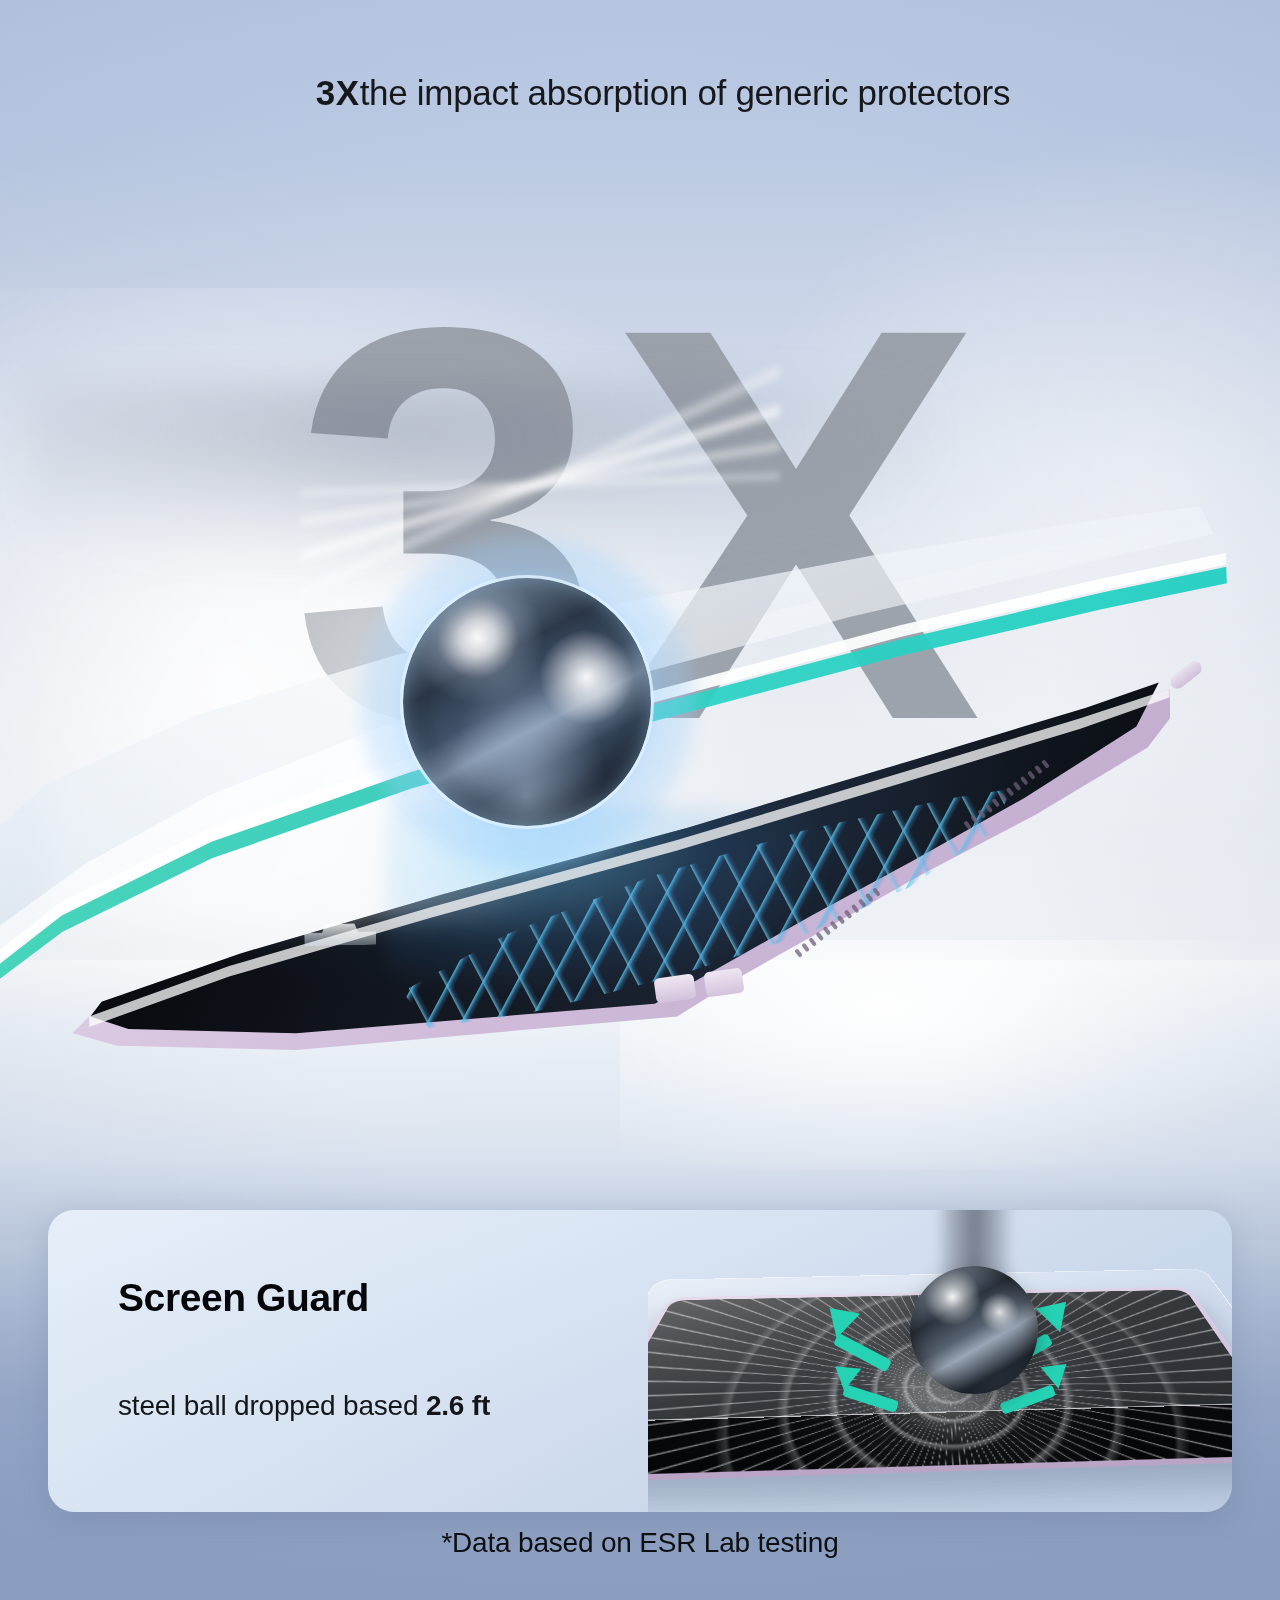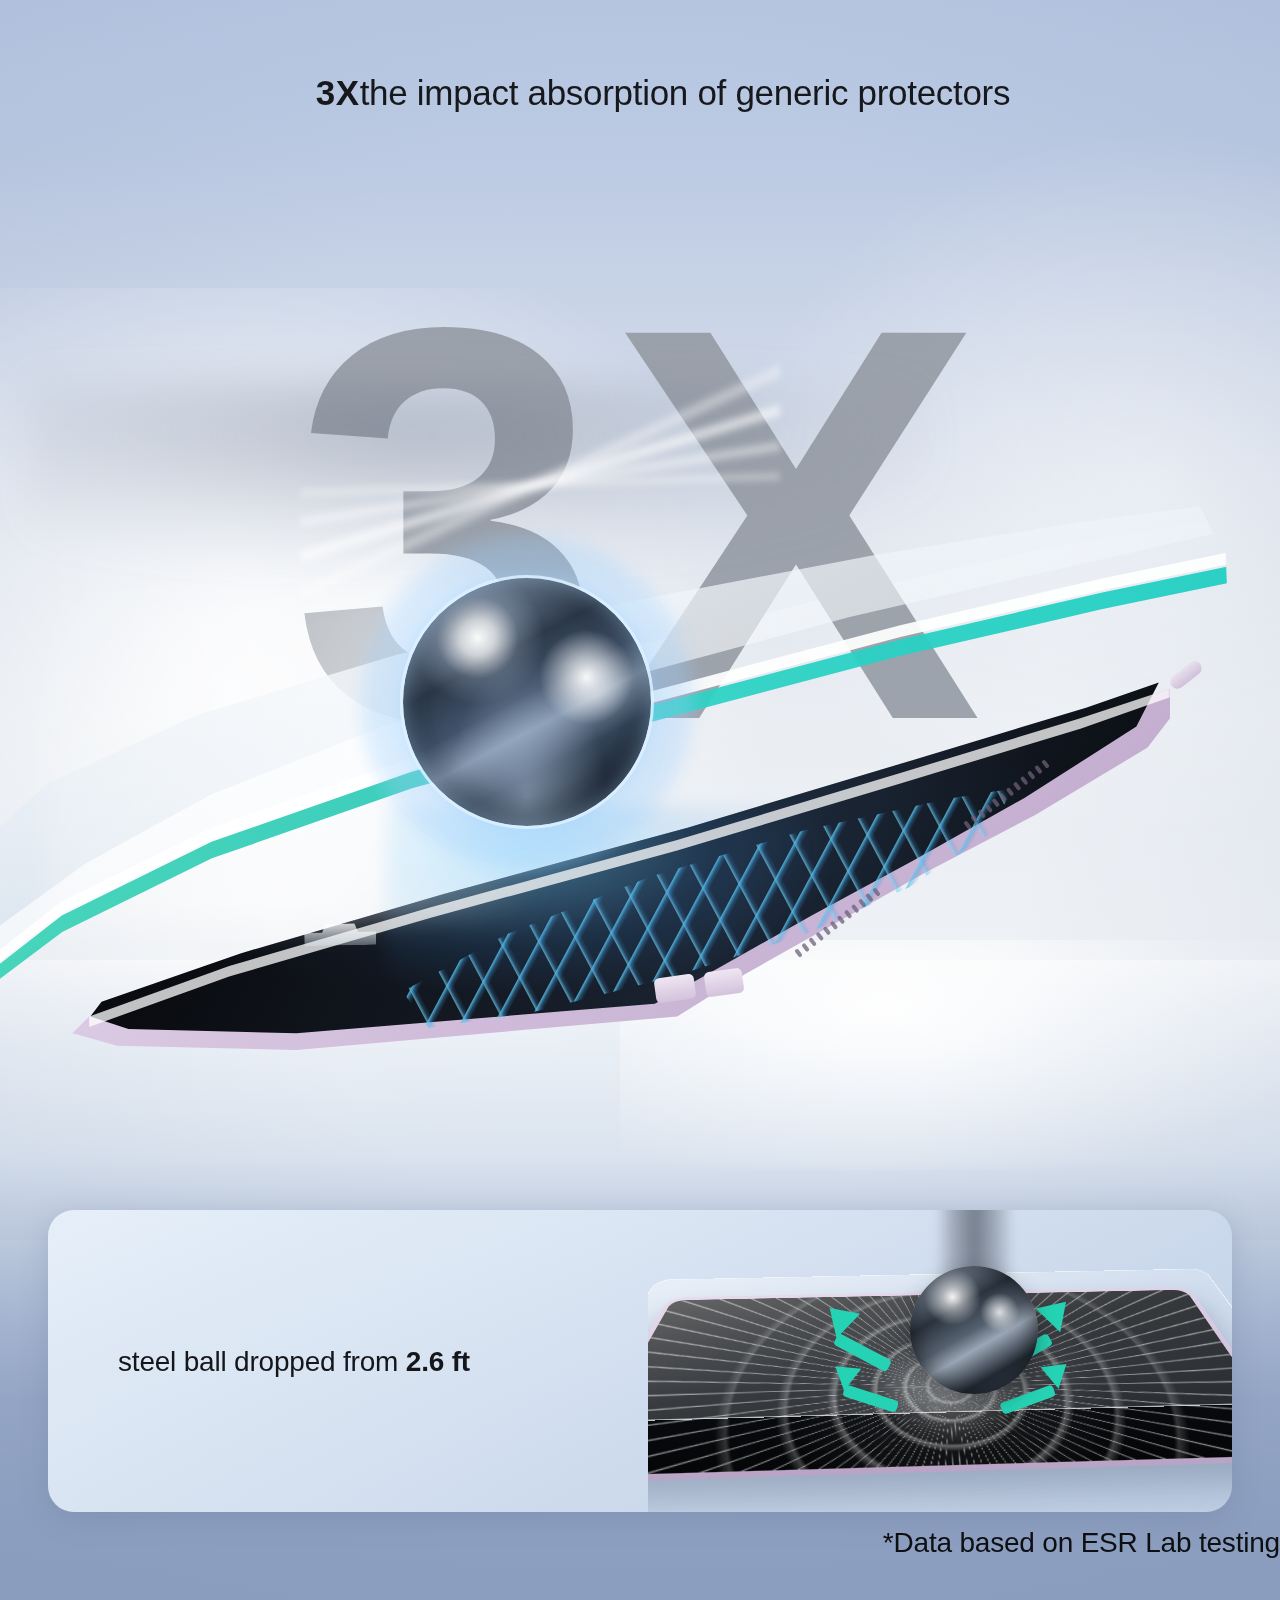--- a/index.html
+++ b/index.html
@@ -286,21 +286,21 @@
     position:absolute; background:#25d3b4; border-radius:4px;
   }
   .arrow-head{
     position:absolute; width:0; height:0;
     border-left:17px solid transparent; border-right:17px solid transparent;
     border-bottom:26px solid #25d3b4;
   }
 
   
   .footer{
-    position:absolute; left:0; right:0; top:1527px; text-align:right; z-index:45;
+    position:absolute; left:0; right:0; top:1527px; text-align:center; z-index:45;
     font-size:28px; color:#0d0f13; letter-spacing:-.2px;
   }
 </style>
 </head>
 <body>
 
 <div id="stage">
 
   <div class="bg-base"></div>
   <div class="bg-glow-l"></div>
@@ -376,23 +376,24 @@
     <div class="impact-beams"></div>
     <div class="ball-wrap">
       <div class="ball-halo"></div>
       <div class="ball"></div>
       <div class="ball-rim"></div>
     </div>
   </div>
 
   <div class="info-card">
     <div class="card-text">
+      <div class="card-title">Screen Guard</div>
       <div class="card-body">
         <br>
-        <span>steel ball dropped from </span><span class="hl">2.6 ft</span>
+        <span>steel ball dropped based </span><span class="hl">2.6 ft</span>
       </div>
     </div>
 
     <div class="demo">
       <div class="demo-tablet">
         <div class="demo-screen">
           <div class="cracks"></div>
         </div>
       </div>
       <div class="demo-glass"></div>

